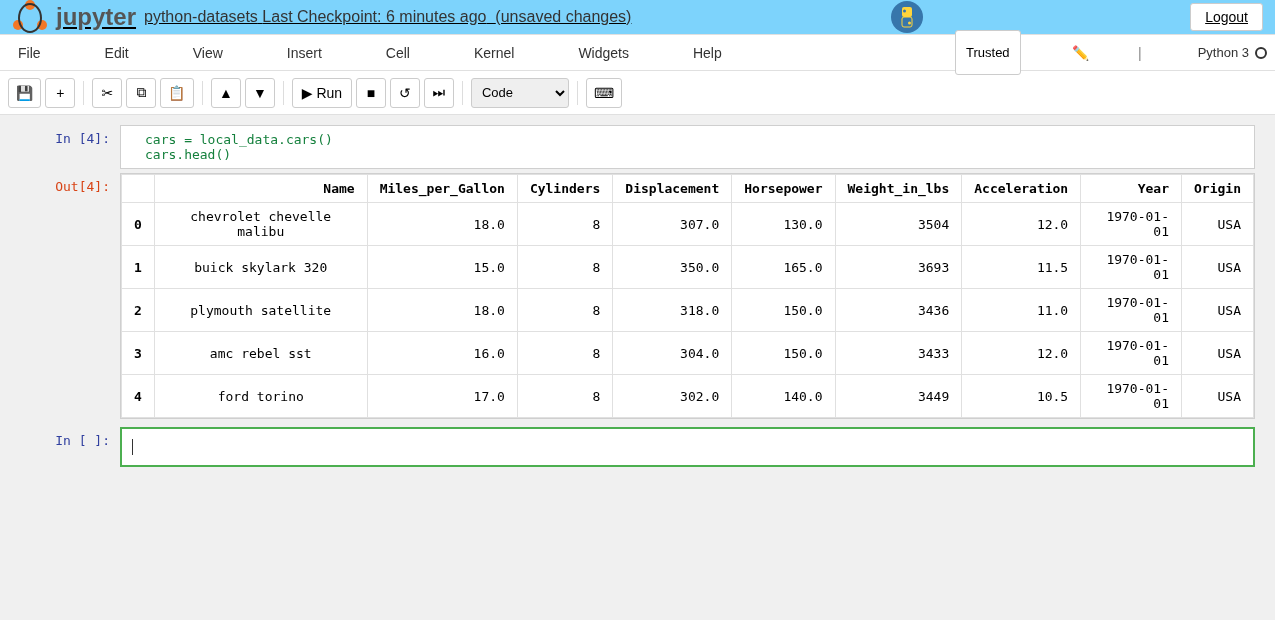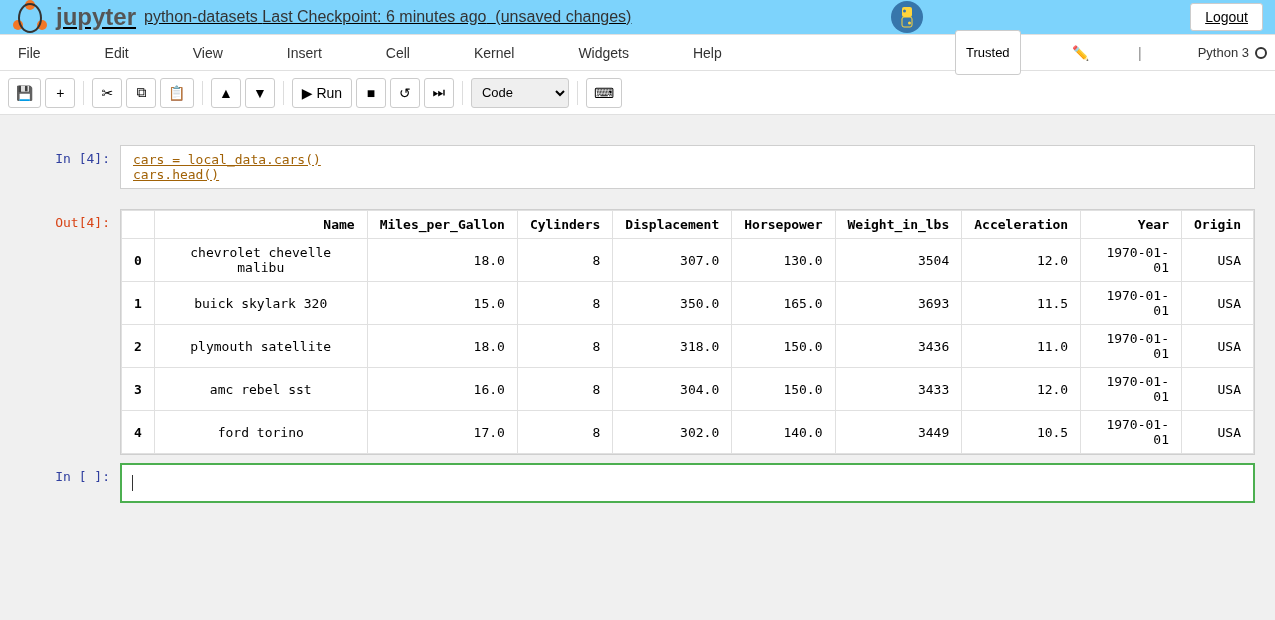--- a/index.html
+++ b/index.html
@@ -124,21 +124,20 @@
     
     #notebook-area {
       background: #f0f0f0;
       padding: 10px 20px;
       min-height: 400px;
     }
 
     
     .cell-wrapper {
       margin-bottom: 4px;
-      margin-top: 20px;
     }
     .cell-in-out {
       display: flex;
       align-items: flex-start;
     }
     .cell-label {
       font-family: monospace;
       font-size: 13px;
       min-width: 100px;
       text-align: right;
@@ -150,23 +149,22 @@
     .cell-label.out-label { color: #d84315; }
 
     .cell-content {
       flex: 1;
       background: #fff;
       border: 1px solid #cfcfcf;
       font-family: monospace;
       font-size: 13px;
     }
     .code-cell {
-      padding: 6px 12px;
-      color: #a16207;
-      text-decoration: underline;
+      padding: 6px 24px;
+      color: #15803d;
     }
     .code-line { white-space: pre; }
 
     
     .output-table {
       width: 100%;
       border-collapse: collapse;
       font-size: 13px;
       font-family: monospace;
     }

